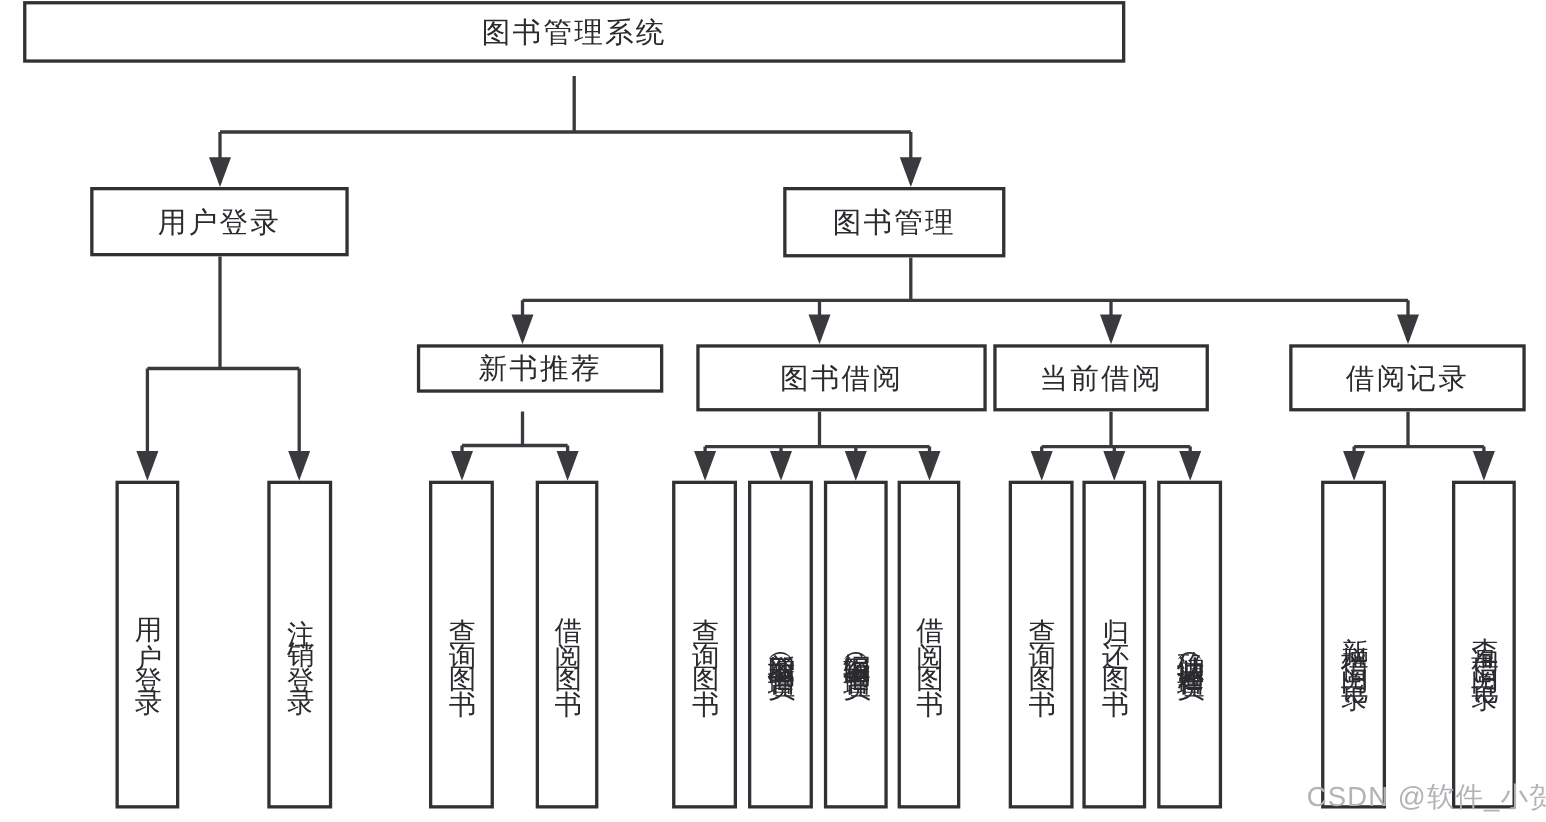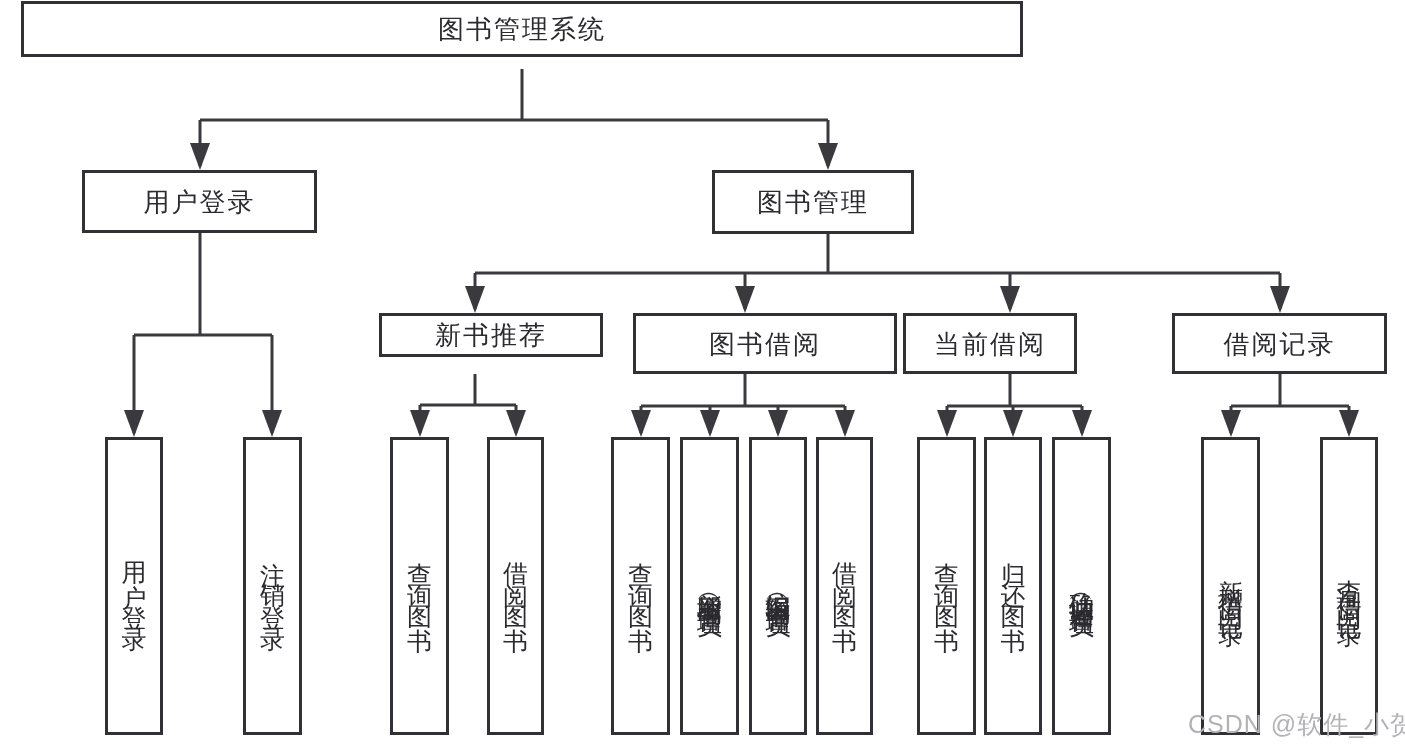--- a/index.html
+++ b/index.html
@@ -34,21 +34,21 @@
     z-index: 1;
     line-height: 1;
   }
   .hbox { font-size: 26px; letter-spacing: 2px; white-space: nowrap; }
 
   #box-root      { left: 21px;   top: 1px;  width: 1002px; height: 56px; }
   #box-userlogin { left: 82px;   top: 170px; width: 235px;  height: 63px; }
   #box-bookmgmt  { left: 712px;  top: 170px; width: 202px;  height: 64px; }
   #box-newbooks  { left: 363px;  top: 313px; width: 224px;  height: 44px; margin-left: 16px; }
   #box-borrow    { left: 633px;  top: 313px; width: 264px;  height: 61px; }
-  #box-current   { left: 903px;  top: 313px; width: 174px;  height: 61px; }
+  #box-current   { left: 903px;  top: 313px; width: 196px;  height: 61px; }
   #box-records   { left: 1172px; top: 313px; width: 215px;  height: 61px; }
 
   .leaf {
     top: 437px; height: 298px;
     writing-mode: vertical-rl;
     text-orientation: mixed;
     font-size: 25px;
   }
   .sp-wide  { letter-spacing: 22px; }
   .sp-mid   { letter-spacing: 9px;  }

